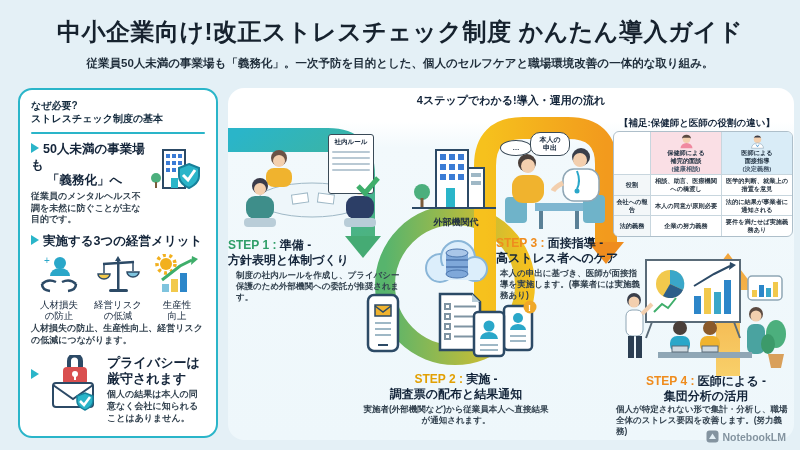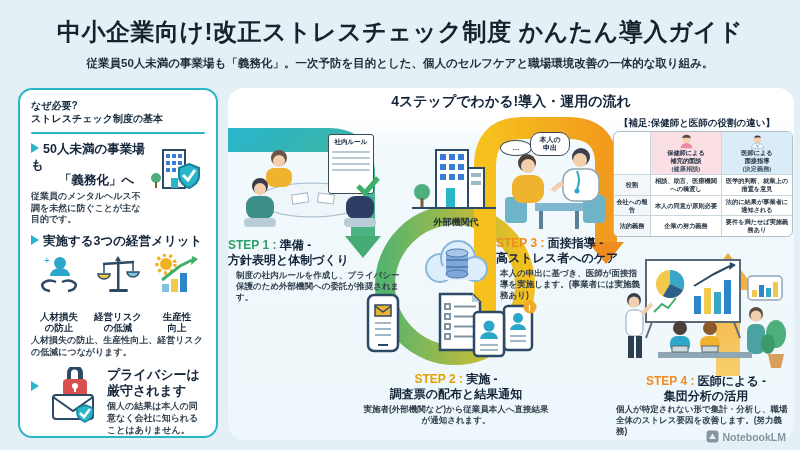--- a/index.html
+++ b/index.html
@@ -15,27 +15,27 @@
   .sb-head{font-size:10px;font-weight:700;color:#132a3d;line-height:1.25;}
   .sb-divider{height:2px;background:#2ab5c9;margin:7px 0 8px 0;border-radius:1px;}
   .sb-sec{margin-bottom:8px;}
   .tri{display:inline-block;width:0;height:0;border-left:8px solid #2ab5c9;
        border-top:5.5px solid transparent;border-bottom:5.5px solid transparent;margin-right:4px;}
   .sb-title{font-size:12.5px;font-weight:700;color:#14253a;line-height:1.25;}
   .sb-body{font-size:9px;font-weight:700;color:#33424f;line-height:1.3;margin-top:2px;}
   .sec1-row{display:flex;align-items:flex-start;gap:4px;}
   .merits{display:flex;justify-content:space-between;margin-top:4px;}
   .merit{width:56px;text-align:center;}
-  .merit-label{font-size:9.5px;font-weight:700;color:#14253a;line-height:1.2;margin-top:13px;}
+  .merit-label{font-size:9.5px;font-weight:400;color:#14253a;line-height:1.2;margin-top:1px;}
   .sec3-row{display:flex;gap:6px;align-items:flex-start;margin-top:2px;}
   
   .main{position:absolute;left:228px;top:88px;width:566px;height:352px;border-radius:16px;
         background:linear-gradient(180deg,#ffffff 0px,#ffffff 34px,#f2f9fc 60px,#eef7fb 100%);overflow:hidden;}
   .flow-heading{position:absolute;top:5px;left:0;width:566px;text-align:center;
-        font-size:14px;font-weight:700;color:#14253a;}
+        font-size:11px;font-weight:700;color:#14253a;}
   .flow-svg{position:absolute;left:0;top:0;}
   .step-label{position:absolute;font-size:12px;font-weight:700;line-height:1.25;color:#14253a;}
   .step-label .tag1{color:#2f9e68;} .step-label .tag2{color:#e2a004;}
   .step-label .tag3,.step-label .tag4{color:#ef8c1e;}
   .step-body{position:absolute;font-size:8.5px;font-weight:700;color:#33424f;line-height:1.3;}
   .doc-card{position:absolute;left:100px;top:46px;width:46px;height:60px;background:#fff;
         border:1.5px solid #3a4a57;border-radius:3px;box-sizing:border-box;padding:3px;}
   .doc-card .doc-title{font-size:6.5px;font-weight:700;color:#14253a;text-align:center;}
   .doc-line{height:2px;background:#b9c9d4;border-radius:1px;margin-top:4px;}
   .ext-label{position:absolute;font-size:9px;font-weight:700;color:#223243;text-align:center;}
@@ -73,21 +73,21 @@
     <div class="sb-head">
       <div>なぜ必要?</div>
       <div>ストレスチェック制度の基本</div>
     </div>
     <div class="sb-divider"></div>
 
     <div class="sb-sec">
       <div class="sec1-row">
         <div style="flex:1">
           <div class="sb-title"><span class="tri"></span><span>50人未満の事業場も</span><br>
-            <span style="margin-left:28px">「義務化」へ</span></div>
+            <span style="margin-left:16px">「義務化」へ</span></div>
           <div class="sb-body" style="width:112px">従業員のメンタルヘルス不調を未然に防ぐことが主な目的です。</div>
         </div>
         <svg width="56" height="56" viewBox="0 0 56 56">
           <rect x="14" y="8" width="22" height="38" fill="#fff" stroke="#2c4a66" stroke-width="2"></rect>
           <g fill="#3a7bd5">
             <rect x="17" y="12" width="4" height="4"></rect>
               <rect x="23" y="12" width="4" height="4"></rect>
               <rect x="29" y="12" width="4" height="4"></rect>
             <rect x="17" y="19" width="4" height="4"></rect>
               <rect x="23" y="19" width="4" height="4"></rect>

